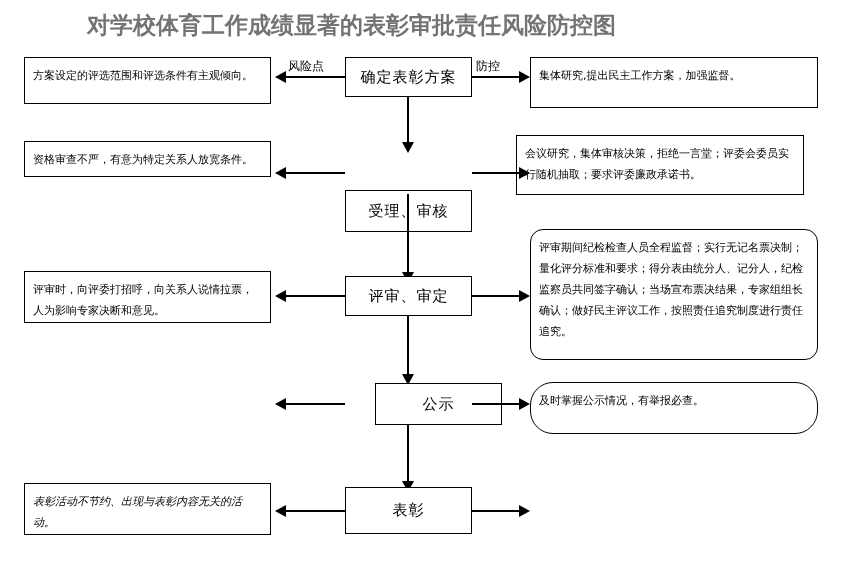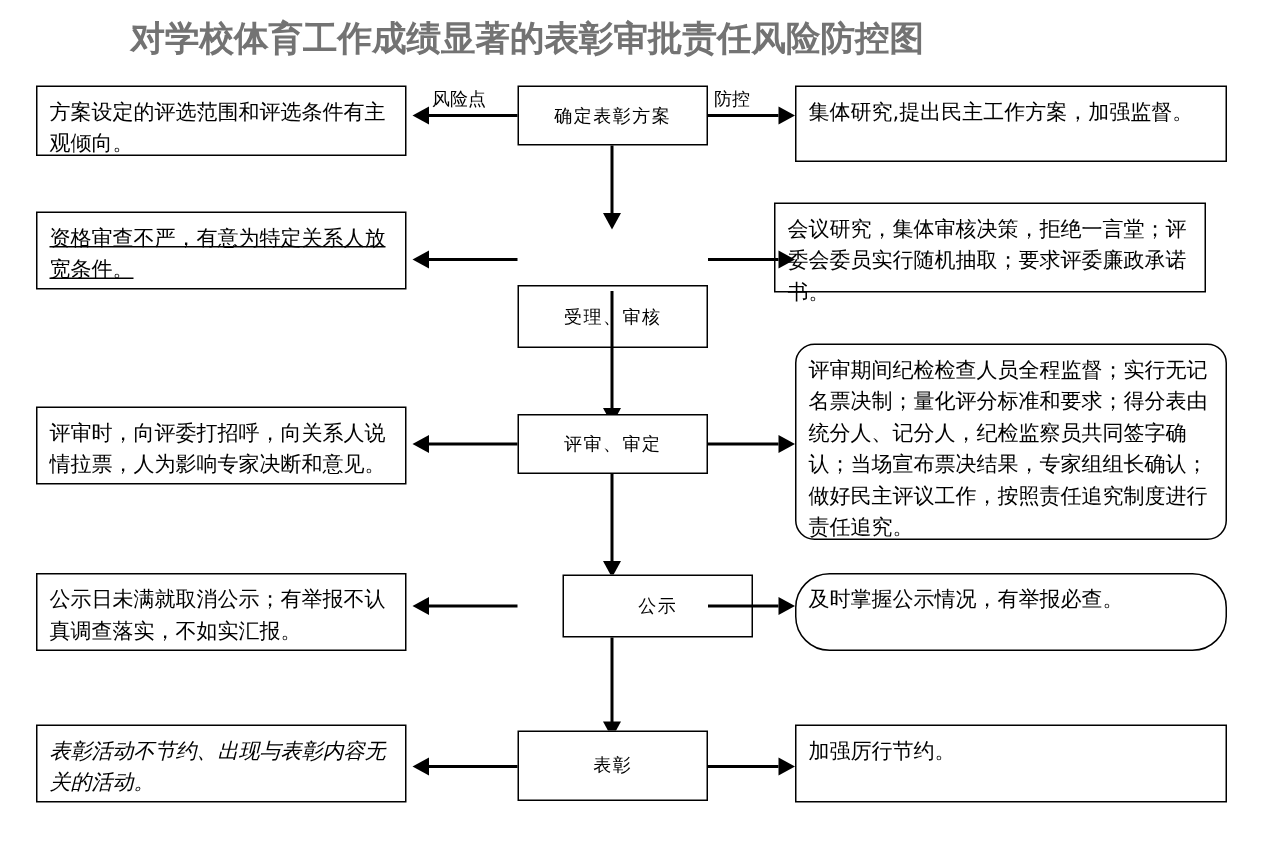--- a/index.html
+++ b/index.html
@@ -31,30 +31,30 @@
   }
   .box {
     position: absolute;
     box-sizing: border-box;
     border: 1px solid #000000;
     background: #ffffff;
     color: #000000;
   }
   .side-box {
     padding: 7px 8px 4px 8px;
-    font-size: 14px;
+    font-size: 11px;
     line-height: 21px;
     text-align: left;
     word-break: break-all;
   }
   .center-box {
     display: flex;
     align-items: center;
     justify-content: center;
-    font-size: 12px;
+    font-size: 15px;
     letter-spacing: 1px;
   }
   .conn {
     position: absolute;
     background: #000000;
   }
   .h-line {
     height: 2px;
   }
   .v-line {
@@ -104,21 +104,21 @@
   <div class="arrow-left" style="left:275px; top:71px;"></div>
   <div class="edge-label" style="left:288px; top:58px;">风险点</div>
 
   <div class="conn h-line" style="left:472px; top:76px; width:47px;"></div>
   <div class="arrow-right" style="left:519px; top:71px;"></div>
   <div class="edge-label" style="left:476px; top:58px;">防控</div>
 
   <div class="conn v-line" style="left:407px; top:97px; height:49px;"></div>
   <div class="arrow-down" style="left:402px; top:142px;"></div>
 
-  <div class="box side-box" style="left:24px; top:141px; width:247px; height:52px;text-decoration:underline;">资格审查不严，有意为特定关系人放宽条件。</div>
+  <div class="box side-box" style="left:24px; top:141px; width:247px; height:36px;">资格审查不严，有意为特定关系人放宽条件。</div>
 
   <div class="box center-box" style="left:345px; top:152px; width:127px; height:42px;margin-top:38px;">受理、审核</div>
 
   <div class="box side-box" style="left:516px; top:135px; width:288px; height:60px;">会议研究，集体审核决策，拒绝一言堂；评委会委员实行随机抽取；要求评委廉政承诺书。</div>
 
   <div class="conn h-line" style="left:286px; top:172px; width:59px;"></div>
   <div class="arrow-left" style="left:275px; top:167px;"></div>
 
   <div class="conn h-line" style="left:472px; top:172px; width:47px;"></div>
   <div class="arrow-right" style="left:519px; top:167px;"></div>
@@ -134,40 +134,38 @@
 
   <div class="conn h-line" style="left:286px; top:295px; width:59px;"></div>
   <div class="arrow-left" style="left:275px; top:290px;"></div>
 
   <div class="conn h-line" style="left:472px; top:295px; width:47px;"></div>
   <div class="arrow-right" style="left:519px; top:290px;"></div>
 
   <div class="conn v-line" style="left:407px; top:316px; height:62px;"></div>
   <div class="arrow-down" style="left:402px; top:374px;"></div>
 
-  <div class="box side-box" style="left:24px; top:382px; width:247px; height:52px;">公示日未满就取消公示；有举报不认真调查落实，不如实汇报。</div>
 
   <div class="box center-box" style="left:345px; top:383px; width:127px; height:42px;margin-left:30px;">公示</div>
 
   <div class="box side-box" style="left:530px; top:382px; width:288px; height:52px;border-radius:23px;">及时掌握公示情况，有举报必查。</div>
 
   <div class="conn h-line" style="left:286px; top:403px; width:59px;"></div>
   <div class="arrow-left" style="left:275px; top:398px;"></div>
 
   <div class="conn h-line" style="left:472px; top:403px; width:47px;"></div>
   <div class="arrow-right" style="left:519px; top:398px;"></div>
 
   <div class="conn v-line" style="left:407px; top:425px; height:60px;"></div>
   <div class="arrow-down" style="left:402px; top:481px;"></div>
 
   <div class="box side-box" style="left:24px; top:483px; width:247px; height:52px;font-style:italic;">表彰活动不节约、出现与表彰内容无关的活动。</div>
 
   <div class="box center-box" style="left:345px; top:487px; width:127px; height:47px;">表彰</div>
 
-  <div class="box side-box" style="left:530px; top:483px; width:288px; height:52px;">加强厉行节约。</div>
 
   <div class="conn h-line" style="left:286px; top:510px; width:59px;"></div>
   <div class="arrow-left" style="left:275px; top:505px;"></div>
 
   <div class="conn h-line" style="left:472px; top:510px; width:47px;"></div>
   <div class="arrow-right" style="left:519px; top:505px;"></div>
 
 </div>
 
 </body></html>

